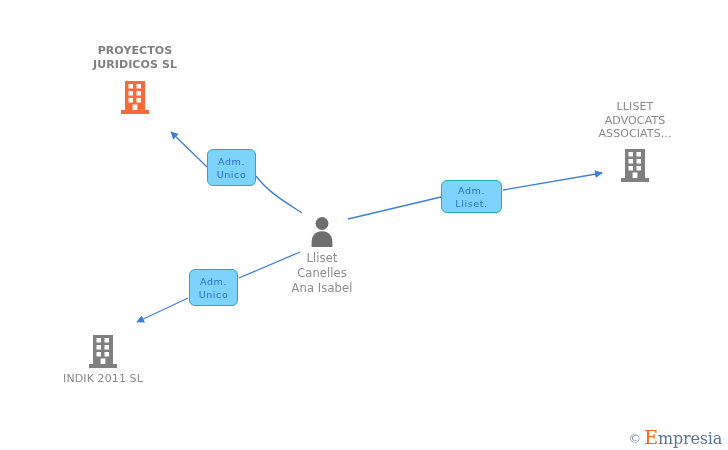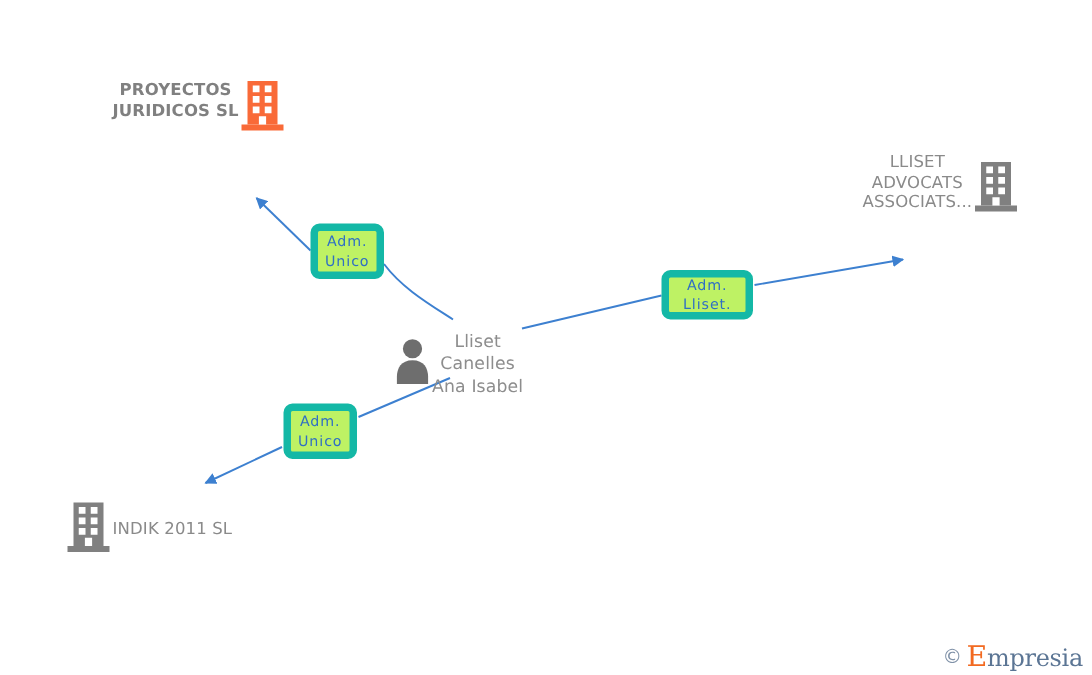--- a/index.html
+++ b/index.html
@@ -24,20 +24,21 @@
     left: 0;
     top: 0;
     width: 728px;
     height: 450px;
     pointer-events: none;
   }
   
   .node {
     position: absolute;
     display: flex;
+    flex-direction: column;
     align-items: center;
   }
   .node-label {
     color: #8a8a8a;
     font-size: 11px;
     line-height: 13.5px;
     text-align: center;
     white-space: pre-line;
     letter-spacing: 0.1px;
   }
@@ -59,23 +60,23 @@
   
   .person {
     width: 26px;
     height: 31px;
     display: block;
   }
   
   .chip {
     position: absolute;
     box-sizing: border-box;
-    border: 5px solid #14b8a6;
+    border: 1px solid #14b8a6;
     border-radius: 6px;
-    background: #bef264;
+    background: #7dd3fc;
     color: #2f6fc4;
     font-size: 9.5px;
     line-height: 13px;
     letter-spacing: 0.6px;
     text-align: left;
     display: flex;
     flex-direction: column;
     align-items: center;
     justify-content: center;
     padding: 2px 4px;

